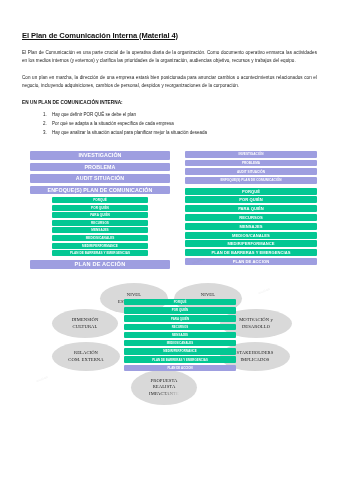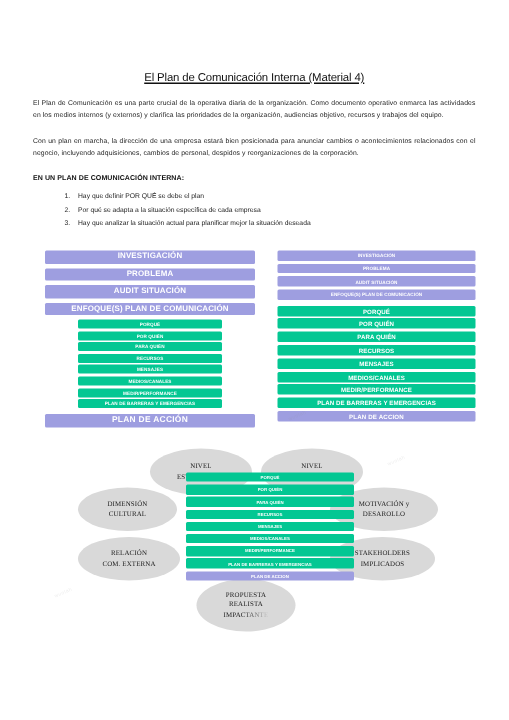--- a/index.html
+++ b/index.html
@@ -11,26 +11,26 @@
     color: #1a1a1a;
     overflow: hidden;
     position: relative;
   }
 
   
   .page { position:relative; width:339px; height:480px; padding:0 22px; }
 
   
   .doc-title {
-    text-align:center;
+    text-align:left;
     font-size:7.6px;
-    font-weight:normal;
+    font-weight:bold;
     text-decoration:underline;
     letter-spacing:-0.1px;
-    margin-top:47px;
+    margin-top:31px;
     color:#111;
   }
 
   .para {
     font-size:4.55px;
     line-height:1.82;
     text-align:justify;
     color:#1c1c1c;
     margin-top:9px;
     letter-spacing:0.06px;

